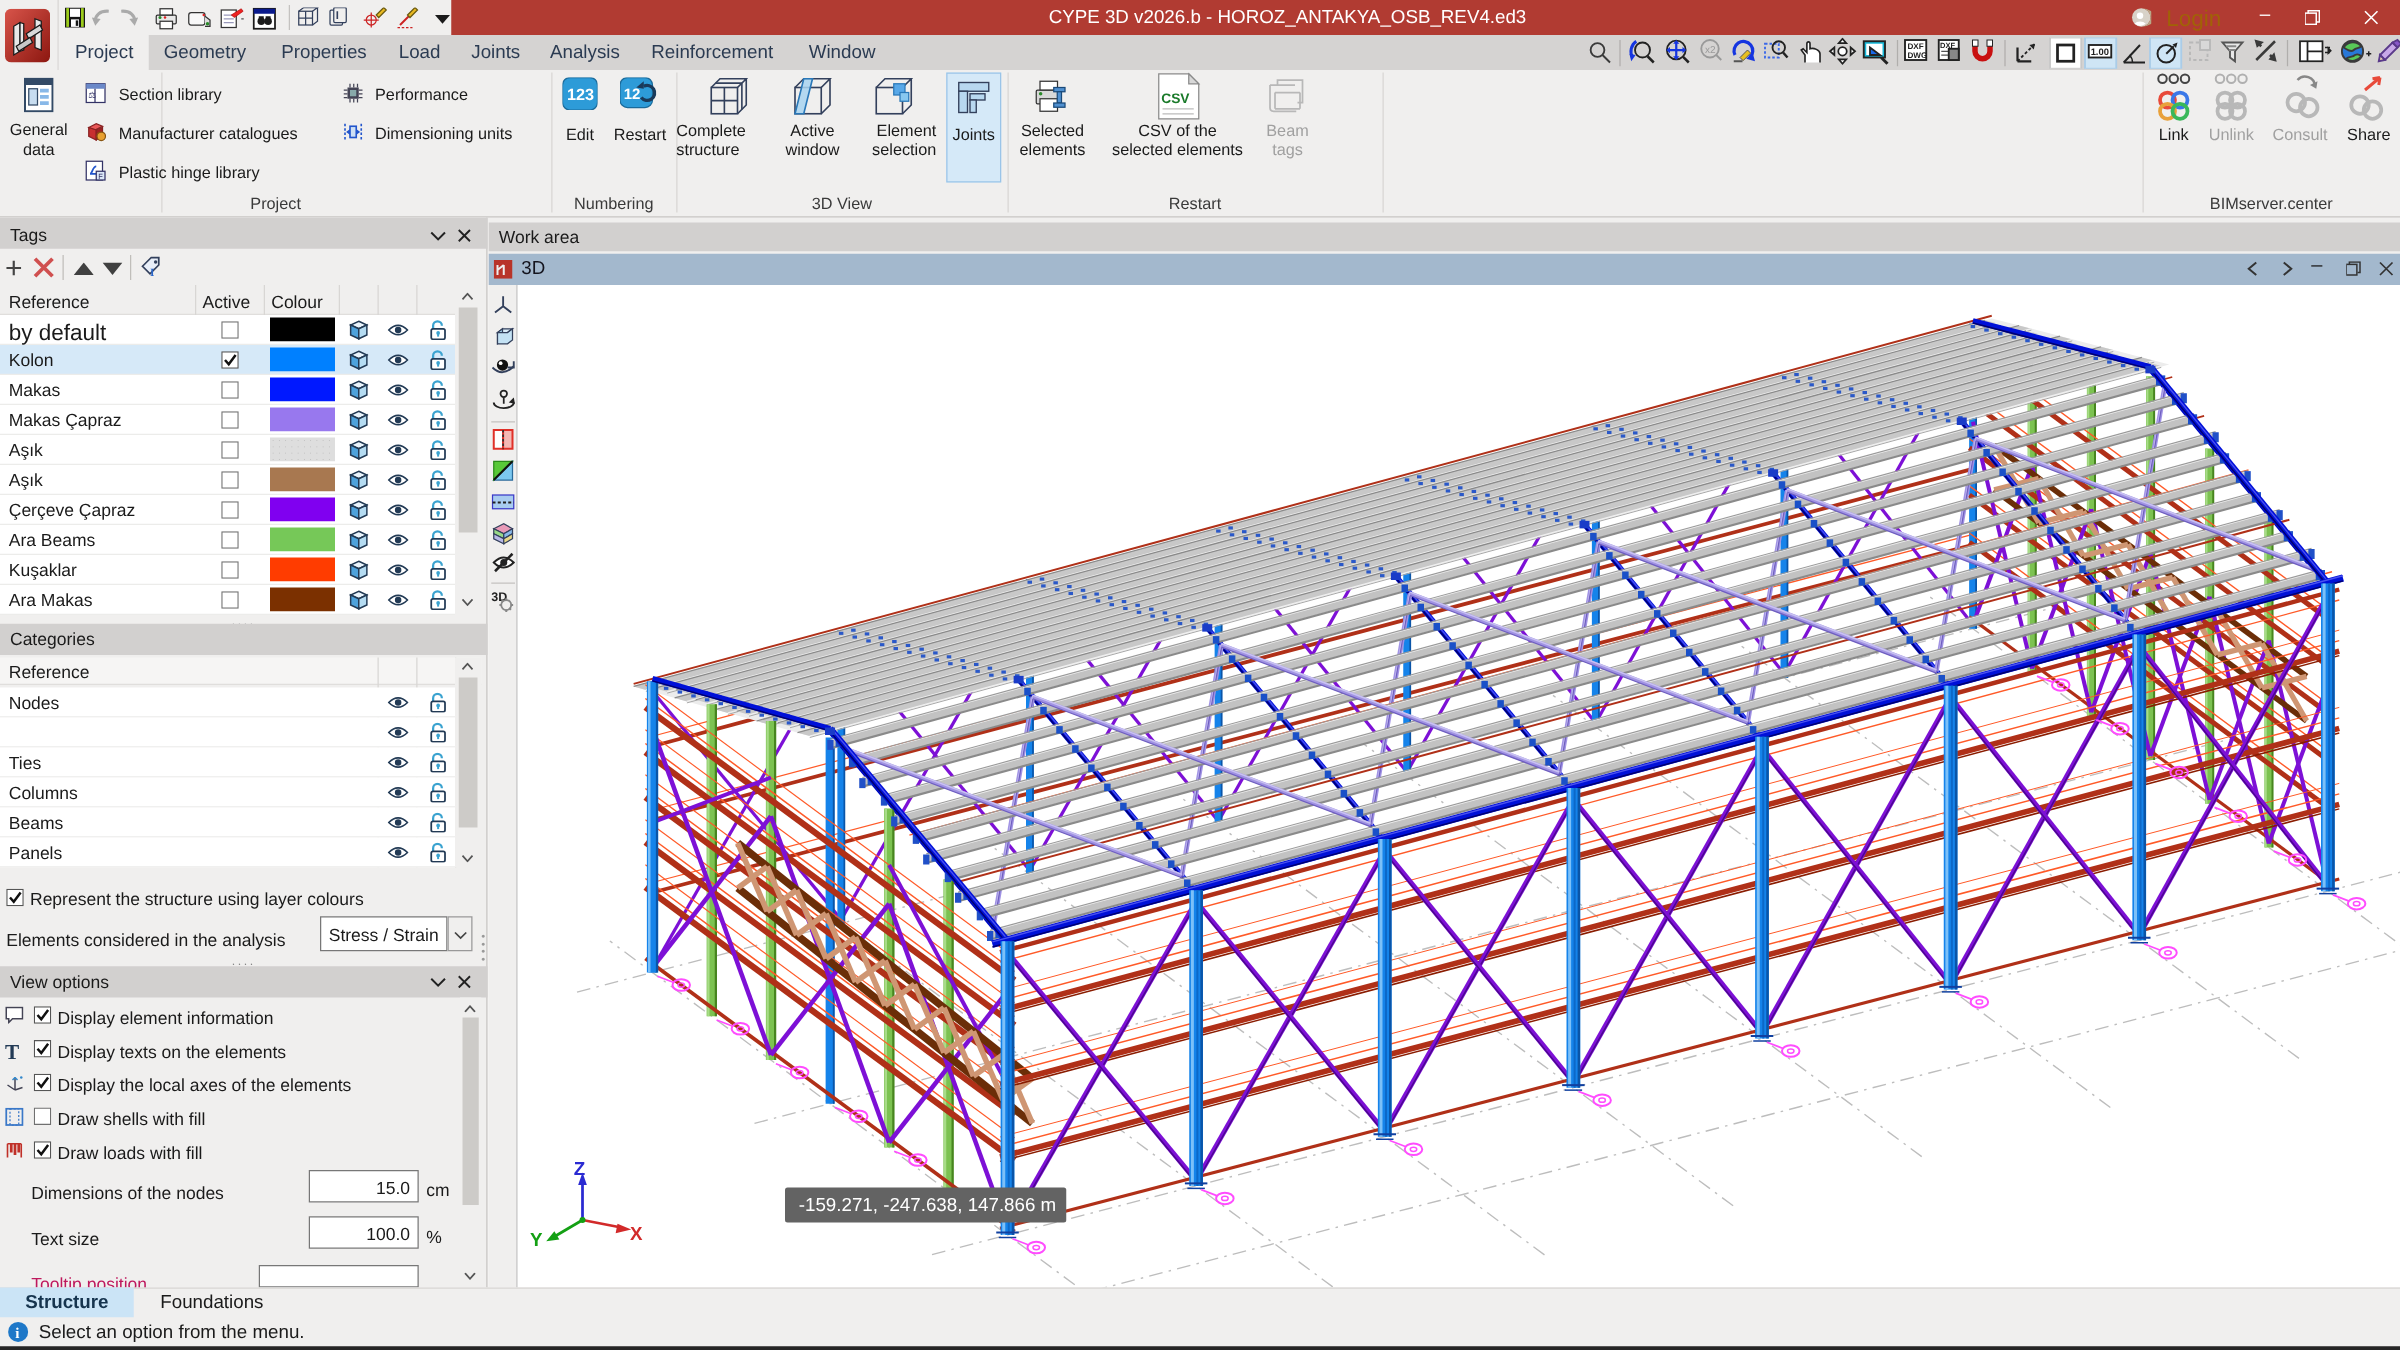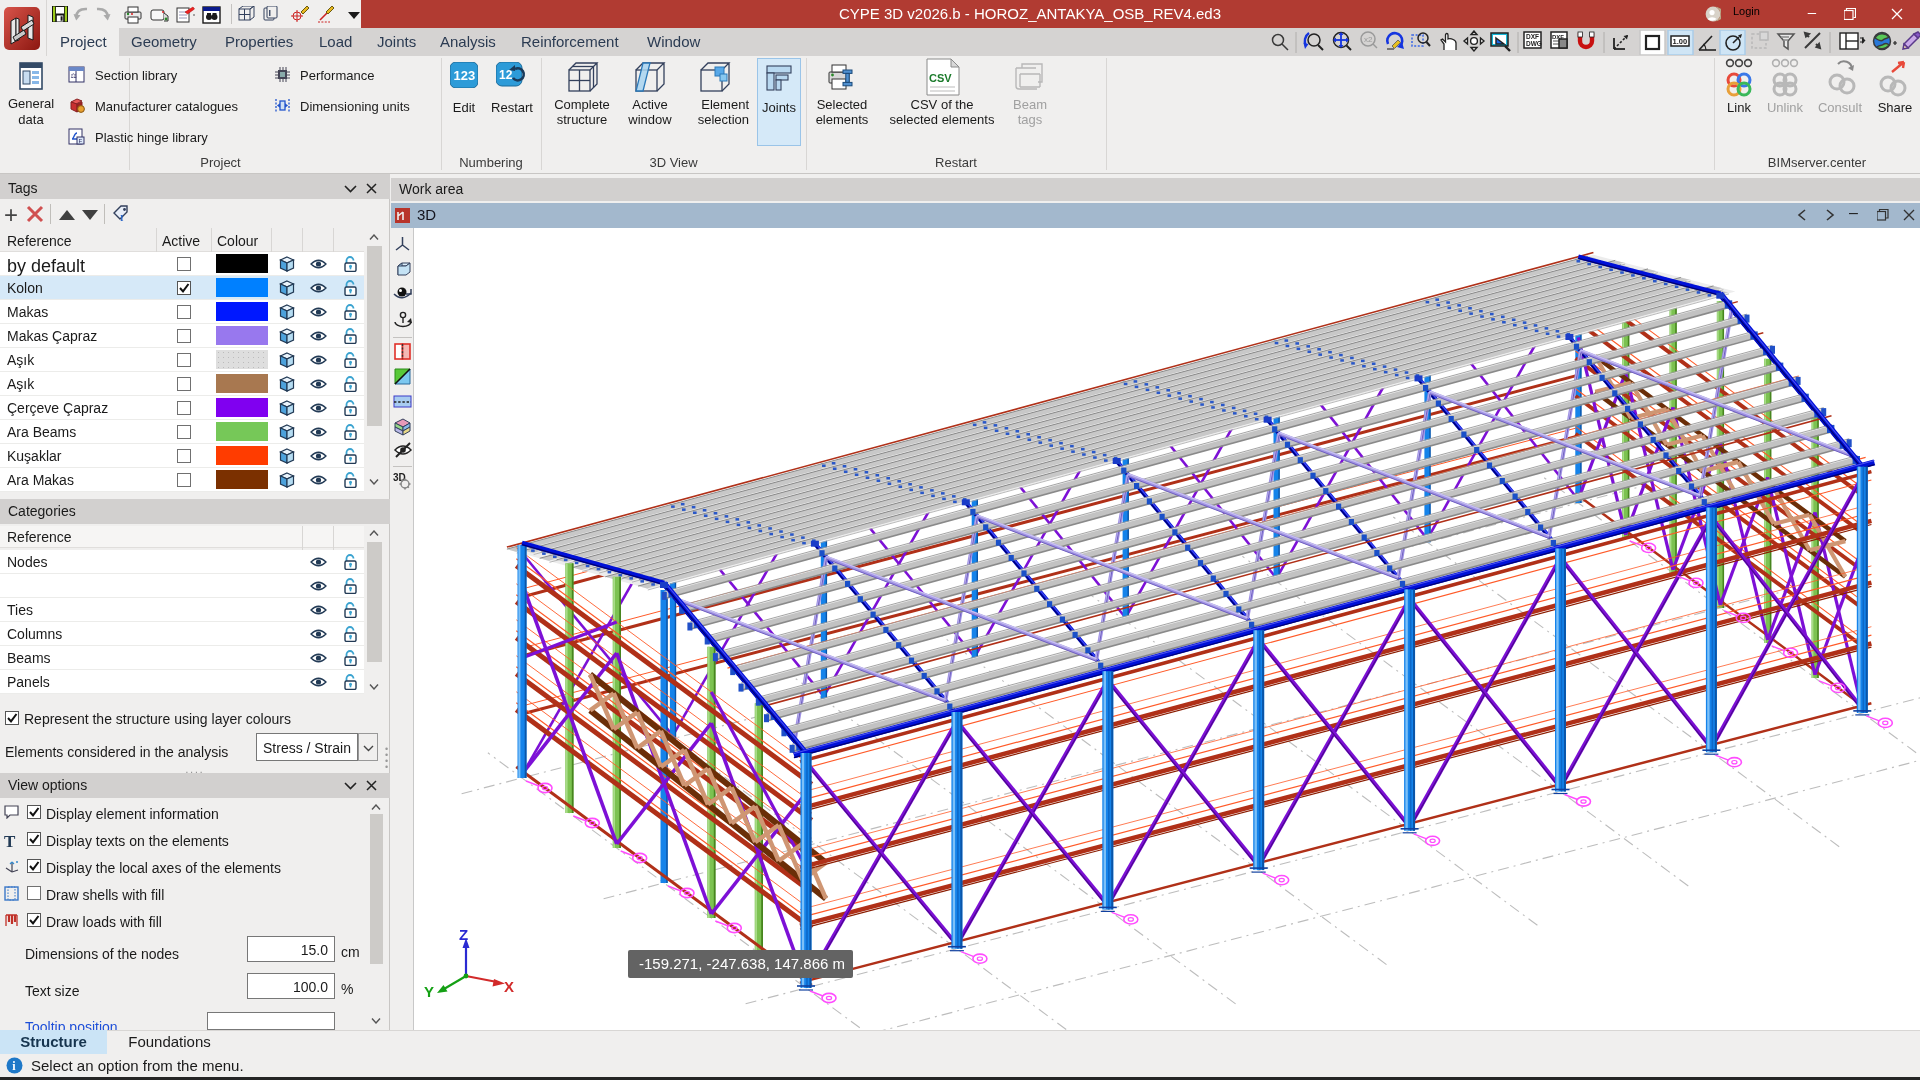--- a/index.html
+++ b/index.html
@@ -110,21 +110,21 @@
   </svg>
 
 <div class="abs" style="left:600px;top:5px;width:860px;text-align:center;color:#fff;font-size:15px">CYPE 3D v2026.b - HOROZ_ANTAKYA_OSB_REV4.ed3</div>
 
 <svg class="abs" style="left:1705px;top:6px" width="16" height="16" viewBox="0 0 16 16">
     <circle cx="8" cy="8" r="7.4" fill="#d8d2c8"></circle>
     <path d="M8 .6 a7.4 7.4 0 0 1 0 14.8 a11 7.4 0 0 0 0 -14.8" fill="#b8a888"></path>
     <circle cx="7" cy="6.6" r="2.6" fill="#fff"></circle>
     <path d="M2.6 13 a5.5 4.4 0 0 1 9 0 a7.4 7.4 0 0 1 -9 0" fill="#fff"></path>
   </svg>
-<div class="abs" style="left:1733px;top:5px;color:#000000;font-size:11px">Login</div>
+<div class="abs" style="left:1733px;top:5px;color:#a16207;font-size:18px">Login</div>
 <div class="abs" style="left:1790px;top:0;width:44px;height:28px;text-align:center;color:#fff;font-size:15px;line-height:24px">–</div>
 <svg class="abs" style="left:1844px;top:8px" width="12" height="12" viewBox="0 0 12 12">
     <rect x="0" y="2.5" width="9" height="9" fill="none" stroke="#fff" stroke-width="1.2"></rect>
     <path d="M2.5 2.5 v-2 h9 v9 h-2" fill="none" stroke="#fff" stroke-width="1.2"></path>
   </svg>
 <svg class="abs" style="left:1891px;top:8px" width="12" height="12" viewBox="0 0 12 12">
     <path d="M1 1 L11 11 M11 1 L1 11" stroke="#fff" stroke-width="1.3"></path>
   </svg>
 
 <div class="abs" style="left:47px;top:28px;width:1873px;height:28px;background:#d5d3d2"></div>
@@ -363,21 +363,21 @@
 <svg class="abs" style="left:566px;top:60px" width="34" height="34" viewBox="0 0 34 34">
     <g fill="none" stroke="#33405c" stroke-width="1.3">
       <rect x="3" y="10" width="21" height="21"></rect>
       <path d="M3 10 l7 -7 h21 l-7 7 M24 31 l7 -7 V3 M24 10 l7 -7"></path>
       <line x1="13.5" y1="10" x2="13.5" y2="31"></line>
       <line x1="3" y1="20.5" x2="24" y2="20.5"></line>
       <line x1="6.5" y1="6.5" x2="27.5" y2="6.5"></line>
       <line x1="27.5" y1="6.5" x2="27.5" y2="27.5"></line>
     </g>
   </svg>
-<div class="abs" style="left:541px;top:97px;width:82px;text-align:center;line-height:15px">Complete<br>structure</div>
+<div class="abs" style="left:541px;top:97px;width:82px;text-align:left;line-height:15px">Complete<br>structure</div>
 <svg class="abs" style="left:633px;top:60px" width="34" height="34" viewBox="0 0 34 34">
     <g fill="none" stroke="#33405c" stroke-width="1.3">
       <rect x="3" y="10" width="21" height="21"></rect>
       <path d="M3 10 l7 -7 h21 l-7 7 M24 31 l7 -7 V3"></path>
       <polygon points="10,3 17,3 10,31 3,31" fill="#a8d4f0" fill-opacity="0.85" stroke="#2a78b8"></polygon>
     </g>
   </svg>
 <div class="abs" style="left:616px;top:97px;width:68px;text-align:center;line-height:15px">Active<br>window</div>
 <svg class="abs" style="left:698px;top:60px" width="34" height="34" viewBox="0 0 34 34">
     <g fill="none" stroke="#33405c" stroke-width="1.3">
@@ -1034,21 +1034,21 @@
     </div>
 <div class="abs" style="left:46px;top:740px;font-size:14px">Draw loads with fill</div>
 <div class="abs" style="left:25px;top:772px;font-size:14px">Dimensions of the nodes</div>
 <div class="abs" style="left:247px;top:762px;width:88px;height:26px;background:#fff;border:1px solid #777"></div>
 <div class="abs" style="left:252px;top:768px;width:76px;text-align:right;font-size:14px">15.0</div>
 <div class="abs" style="left:341px;top:770px;font-size:14px">cm</div>
 <div class="abs" style="left:25px;top:809px;font-size:14px">Text size</div>
 <div class="abs" style="left:247px;top:799px;width:88px;height:26px;background:#fff;border:1px solid #777"></div>
 <div class="abs" style="left:252px;top:805px;width:76px;text-align:right;font-size:14px">100.0</div>
 <div class="abs" style="left:341px;top:807px;font-size:14px">%</div>
-<div class="abs" style="left:25px;top:845px;font-size:14px;color:#1d4ed8">Tooltip position</div>
+<div class="abs" style="left:25px;top:845px;font-size:14px;color:#be185d">Tooltip position</div>
 <div class="abs" style="left:207px;top:838px;width:128px;height:18px;background:#fff;border:1px solid #777"></div>
 <div class="abs" style="left:368px;top:624px;width:17px;height:232px;background:#f0efee"></div>
 <div class="abs" style="left:371px;top:630px">
       <svg width="10" height="6" viewBox="0 0 10 6">
         <path d="M1 5.5 L5 1 l4 4.5" fill="none" stroke="#555" stroke-width="1.4"></path>
       </svg>
     </div>
 <div class="abs" style="left:370px;top:640px;width:13px;height:150px;background:#cdcbc8"></div>
 <div class="abs" style="left:371px;top:844px">
       <svg width="10" height="6" viewBox="0 0 10 6">

